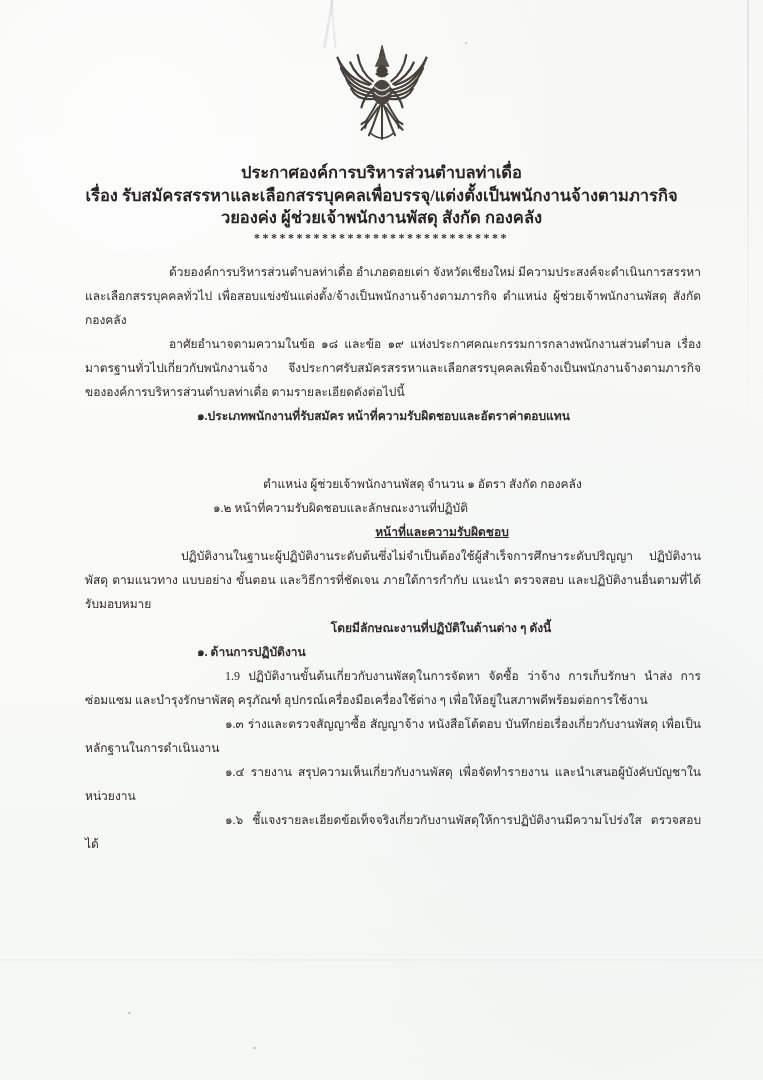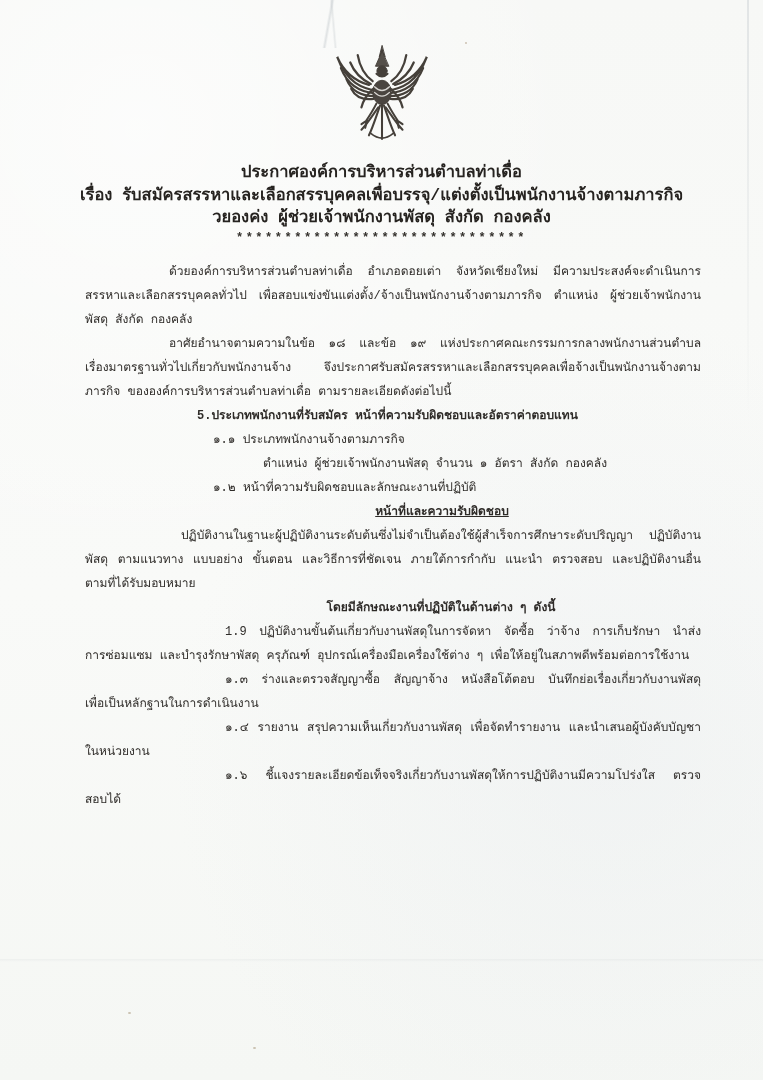--- a/index.html
+++ b/index.html
@@ -13,21 +13,20 @@
     position: relative;
     width: 763px;
     height: 1080px;
     margin: 0 auto;
     background:
       radial-gradient(circle at 18% 12%, rgba(255,255,255,0.6) 0%, rgba(255,255,255,0) 40%),
       radial-gradient(circle at 80% 70%, rgba(228,232,236,0.35) 0%, rgba(255,255,255,0) 45%),
       linear-gradient(180deg, #f7f8f6 0%, #f9faf8 55%, #f5f7f4 100%);
     overflow: hidden;
     color: #2e2b28;
-    font-family: Liberation Mono, monospace;
   }
 
   
   .crease-top {
     position: absolute; left: 320px; top: 0; width: 18px; height: 48px;
     background: linear-gradient(100deg, rgba(255,255,255,0) 40%, rgba(190,196,200,0.45) 48%, rgba(255,255,255,0) 56%),
                 linear-gradient(85deg, rgba(255,255,255,0) 62%, rgba(200,205,208,0.4) 70%, rgba(255,255,255,0) 78%);
     pointer-events: none;
   }
   .streak-right {
@@ -74,21 +73,21 @@
     padding-right: 62px;
     font-size: 12px;
     line-height: 24px;
     text-align: justify;
     color: #2e2b28;
   }
 
   .para-indent  { text-indent: 84px; }
   .h-section    { font-weight: bold; padding-left: 112px; text-align: left; }
   .sub-item     { padding-left: 128px; text-align: left; }
-  .position-ln  { padding-left: 178px; text-align: left; }
+  .position-ln  { padding-left: 178px; text-align: left; margin-top: 44px; }
   .duty-head    { font-weight: bold; text-decoration: underline; padding-left: 98px; text-align: center; }
   .duty-para    { text-indent: 96px; }
   .tasks-intro  { font-weight: bold; padding-left: 96px; text-align: center; }
   .tasks-head   { font-weight: bold; padding-left: 112px; text-align: left; }
   .task-para    { text-indent: 140px; }
 </style>
 </head>
 <body>
 
 <div class="paper">
@@ -154,29 +153,29 @@
     <div>ประกาศองค์การบริหารส่วนตำบลท่าเดื่อ</div>
     <div>เรื่อง  รับสมัครสรรหาและเลือกสรรบุคคลเพื่อบรรจุ/แต่งตั้งเป็นพนักงานจ้างตามภารกิจ</div>
     <div>วยองค่ง  ผู้ช่วยเจ้าพนักงานพัสดุ  สังกัด กองคลัง</div>
     <div class="divider">******************************</div>
   </div>
 
   <div class="content">
     <p class="para-indent">ด้วยองค์การบริหารส่วนตำบลท่าเดื่อ  อำเภอดอยเต่า  จังหวัดเชียงใหม่  มีความประสงค์จะดำเนินการสรรหาและเลือกสรรบุคคลทั่วไป  เพื่อสอบแข่งขันแต่งตั้ง/จ้างเป็นพนักงานจ้างตามภารกิจ ตำแหน่ง  ผู้ช่วยเจ้าพนักงานพัสดุ  สังกัด  กองคลัง</p>
     <p class="para-indent">อาศัยอำนาจตามความในข้อ ๑๘ และข้อ ๑๙ แห่งประกาศคณะกรรมการกลางพนักงานส่วนตำบล เรื่องมาตรฐานทั่วไปเกี่ยวกับพนักงานจ้าง  จึงประกาศรับสมัครสรรหาและเลือกสรรบุคคลเพื่อจ้างเป็นพนักงานจ้างตามภารกิจ ขององค์การบริหารส่วนตำบลท่าเดื่อ  ตามรายละเอียดดังต่อไปนี้</p>
 
-    <p class="h-section">5.ประเภทพนักงานที่รับสมัคร  หน้าที่ความรับผิดชอบและอัตราค่าตอบแทน</p>
-    <p class="sub-item">๑.๑ ประเภทพนักงานจ้างตามภารกิจ</p>
+    <p class="h-section">๑.ประเภทพนักงานที่รับสมัคร  หน้าที่ความรับผิดชอบและอัตราค่าตอบแทน</p>
     <p class="position-ln">ตำแหน่ง  ผู้ช่วยเจ้าพนักงานพัสดุ  จำนวน  ๑  อัตรา สังกัด  กองคลัง</p>
     <p class="sub-item">๑.๒ หน้าที่ความรับผิดชอบและลักษณะงานที่ปฏิบัติ</p>
 
     <p class="duty-head">หน้าที่และความรับผิดชอบ</p>
     <p class="duty-para">ปฏิบัติงานในฐานะผู้ปฏิบัติงานระดับต้นซึ่งไม่จำเป็นต้องใช้ผู้สำเร็จการศึกษาระดับปริญญา ปฏิบัติงานพัสดุ ตามแนวทาง แบบอย่าง ขั้นตอน และวิธีการที่ชัดเจน ภายใต้การกำกับ แนะนำ ตรวจสอบ และปฏิบัติงานอื่นตามที่ได้รับมอบหมาย</p>
 
     <p class="tasks-intro">โดยมีลักษณะงานที่ปฏิบัติในด้านต่าง ๆ ดังนี้</p>
+    <p class="tasks-head">๑.  ด้านการปฏิบัติงาน</p>
 
     <p class="task-para">1.9 ปฏิบัติงานขั้นต้นเกี่ยวกับงานพัสดุในการจัดหา จัดซื้อ ว่าจ้าง การเก็บรักษา นำส่ง การซ่อมแซม และบำรุงรักษาพัสดุ ครุภัณฑ์ อุปกรณ์เครื่องมือเครื่องใช้ต่าง ๆ เพื่อให้อยู่ในสภาพดีพร้อมต่อการใช้งาน</p>
     <p class="task-para">๑.๓ ร่างและตรวจสัญญาซื้อ สัญญาจ้าง หนังสือโต้ตอบ บันทึกย่อเรื่องเกี่ยวกับงานพัสดุ เพื่อเป็นหลักฐานในการดำเนินงาน</p>
     <p class="task-para">๑.๔ รายงาน สรุปความเห็นเกี่ยวกับงานพัสดุ เพื่อจัดทำรายงาน และนำเสนอผู้บังคับบัญชาในหน่วยงาน</p>
     <p class="task-para">๑.๖ ชี้แจงรายละเอียดข้อเท็จจริงเกี่ยวกับงานพัสดุให้การปฏิบัติงานมีความโปร่งใส ตรวจสอบได้</p>
   </div>
 
 </div>
 
 </body></html>

